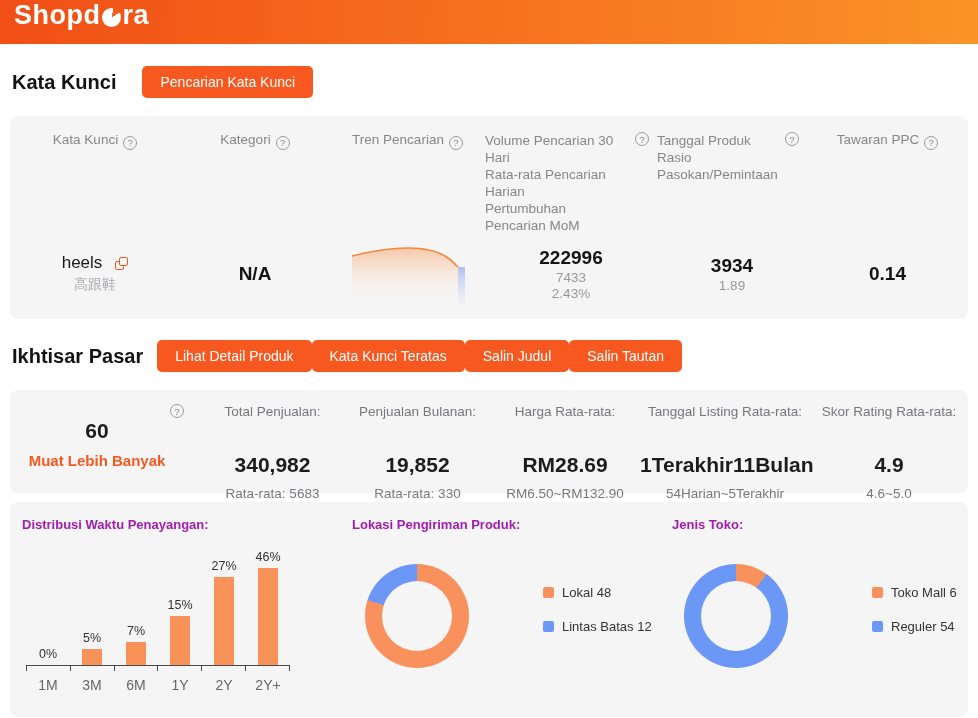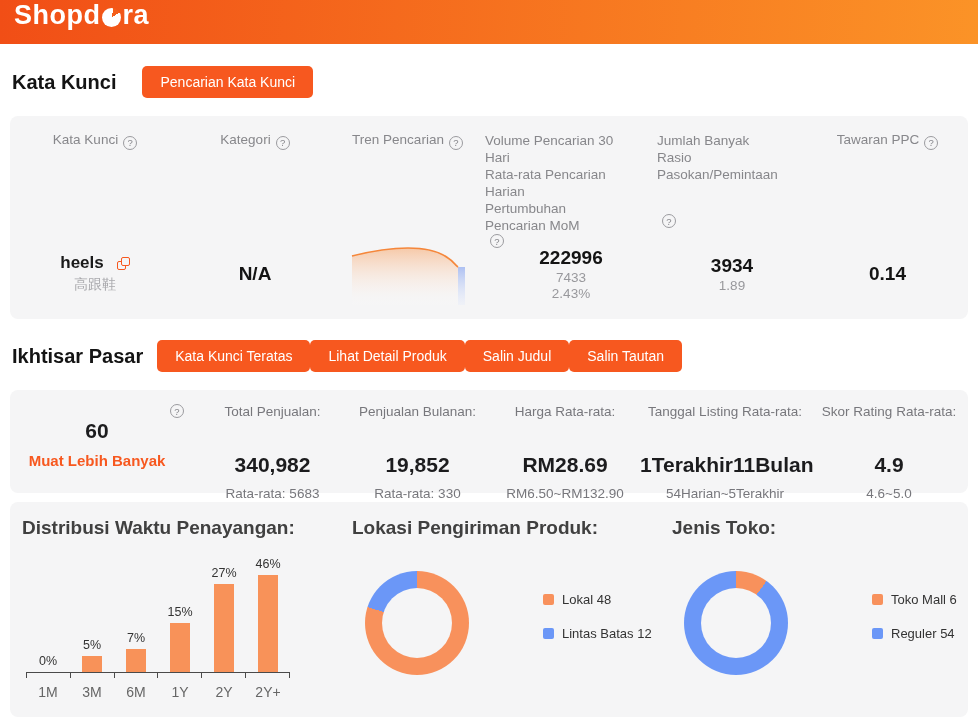--- a/index.html
+++ b/index.html
@@ -16,28 +16,28 @@
   .section-title { font-size: 20px; font-weight: bold; color: #141414; }
   .btn { background: #f7581f; color: #fff; border: none; border-radius: 5px;
     font-size: 14px; font-family: inherit; padding: 8px 18px; cursor: pointer; white-space: nowrap; }
   .panel { background: #f5f5f6; border-radius: 8px; margin: 0 10px; }
 
   
   .kw-table { height: 203px; display: grid;
     grid-template-columns: 170px 150px 155px 172px 150px 1fr;
     grid-template-rows: 112px 91px; }
   .th { font-size: 13.5px; color: #87878b; padding-top: 16px; text-align: center; }
-  .th-left { text-align: left; display: flex; justify-content: space-between; padding-right: 8px; flex-direction: column; }
+  .th-left { text-align: left; display: flex; justify-content: space-between; padding-right: 8px; }
   .th-lines { line-height: 17px; }
   .th-lines div { margin-bottom: 0px; }
   .help { display: inline-flex; width: 14px; height: 14px; border: 1px solid #9b9b9f; border-radius: 50%;
     color: #85858a; font-size: 9.5px; align-items: center; justify-content: center;
     vertical-align: -2px; margin-left: 5px; flex: 0 0 14px; }
   .td { display: flex; flex-direction: column; align-items: center; justify-content: center; }
-  .kw-main { font-size: 17px; font-weight: bold; display: flex; align-items: center; gap: 13px; }
+  .kw-main { font-size: 17px; font-weight: normal; display: flex; align-items: center; gap: 13px; }
   .kw-cn { font-size: 14px; color: #a9a9ad; margin-top: 3px; }
   .copy-ic { position: relative; width: 13px; height: 13px; display: inline-block; }
   .copy-ic i { position: absolute; width: 9px; height: 9px; border: 1.4px solid #f7581f; border-radius: 2px; display:block; }
   .copy-ic i:first-child { left: 0; bottom: 0; }
   .copy-ic i:last-child { right: 0; top: 0; background: #f5f5f6; }
   .big-val { font-size: 19px; font-weight: bold; color: #141414; }
   .sub-val { font-size: 13.5px; color: #98989c; margin-top: 1px; }
 
   
   .stats { height: 103px; display: grid; grid-template-columns: 190px 145px 145px 150px 170px 1fr;
@@ -47,21 +47,21 @@
   .stat-value { font-size: 21px; font-weight: bold; color: #1c1c1e; margin-top: 16px; }
   .stat-sub { font-size: 13.5px; color: #77777c; margin-top: 9px; }
   .stat-first { text-align: center; padding: 0 28px 0 12px; }
   .stat-first .stat-label { text-align: left; }
   .stat-first .help { position: absolute; right: 16px; top: 1px; }
   .link { color: #f7581f; font-size: 15px; font-weight: bold; cursor: pointer; }
 
   
   .charts { height: 215px; margin-top: 9px; display: grid; grid-template-columns: 330px 320px 1fr;
     padding-top: 15px; }
-  .chart-title { font-size: 19px; font-weight: bold; color: #404040; padding-left: 12px; }
+  .chart-title { font-size: 13px; font-weight: bold; color: #a21caf; padding-left: 12px; }
   .barchart { margin: 16px 0 0 16px; width: 264px; }
   .bars-row { display: flex; height: 117px; align-items: flex-end; }
   .bar-col { width: 44px; display: flex; flex-direction: column; align-items: center; justify-content: flex-end; }
   .bar-lab { font-size: 12.5px; color: #333; margin-bottom: 4px; }
   .bar-rect { width: 20px; background: #f89259; }
   .axis { position: relative; border-top: 1px solid #4a4a4a; height: 6px; display: flex; justify-content: space-between; }
   .tick { width: 1px; height: 5px; background: #4a4a4a; }
   .cat-row { display: flex; margin-top: 6px; }
   .cat { width: 44px; text-align: center; font-size: 14px; color: #666; }
   .pie-wrap { display: flex; align-items: center; padding-top: 32px; text-align: right; }
@@ -95,21 +95,21 @@
   <div class="th th-left">
     <div class="th-lines" style="width:140px;">
       <div>Volume Pencarian 30 Hari</div>
       <div>Rata-rata Pencarian Harian</div>
       <div>Pertumbuhan Pencarian MoM</div>
     </div>
     <span class="help">?</span>
   </div>
   <div class="th th-left">
     <div class="th-lines" style="width:118px;">
-      <div>Jumlah Banyak</div>
+      <div>Tanggal Produk</div>
       <div>Rasio Pasokan/Pemintaan</div>
     </div>
     <span class="help">?</span>
   </div>
   <div class="th"><span>Tawaran PPC</span><span class="help">?</span></div>
 
   <div class="td">
     <div class="kw-main">
         <span>heels</span>
         <span class="copy-ic">
@@ -148,22 +148,22 @@
     <div class="big-val">3934</div>
     <div class="sub-val">1.89</div>
   </div>
   <div class="td">
     <div class="big-val">0.14</div>
   </div>
 </div>
 
 <div class="section-head2">
   <div class="section-title" style="margin-right:14px;">Ikhtisar Pasar</div>
+  <button class="btn">Lihat Detail Produk</button>
   <button class="btn">Kata Kunci Teratas</button>
-  <button class="btn">Lihat Detail Produk</button>
   <button class="btn">Salin Judul</button>
   <button class="btn">Salin Tautan</button>
 </div>
 
 <div class="panel stats">
   <div class="stat stat-first">
     <span class="help">?</span>
     <div class="stat-value">60</div>
     <div class="stat-sub link">Muat Lebih Banyak</div>
   </div>

